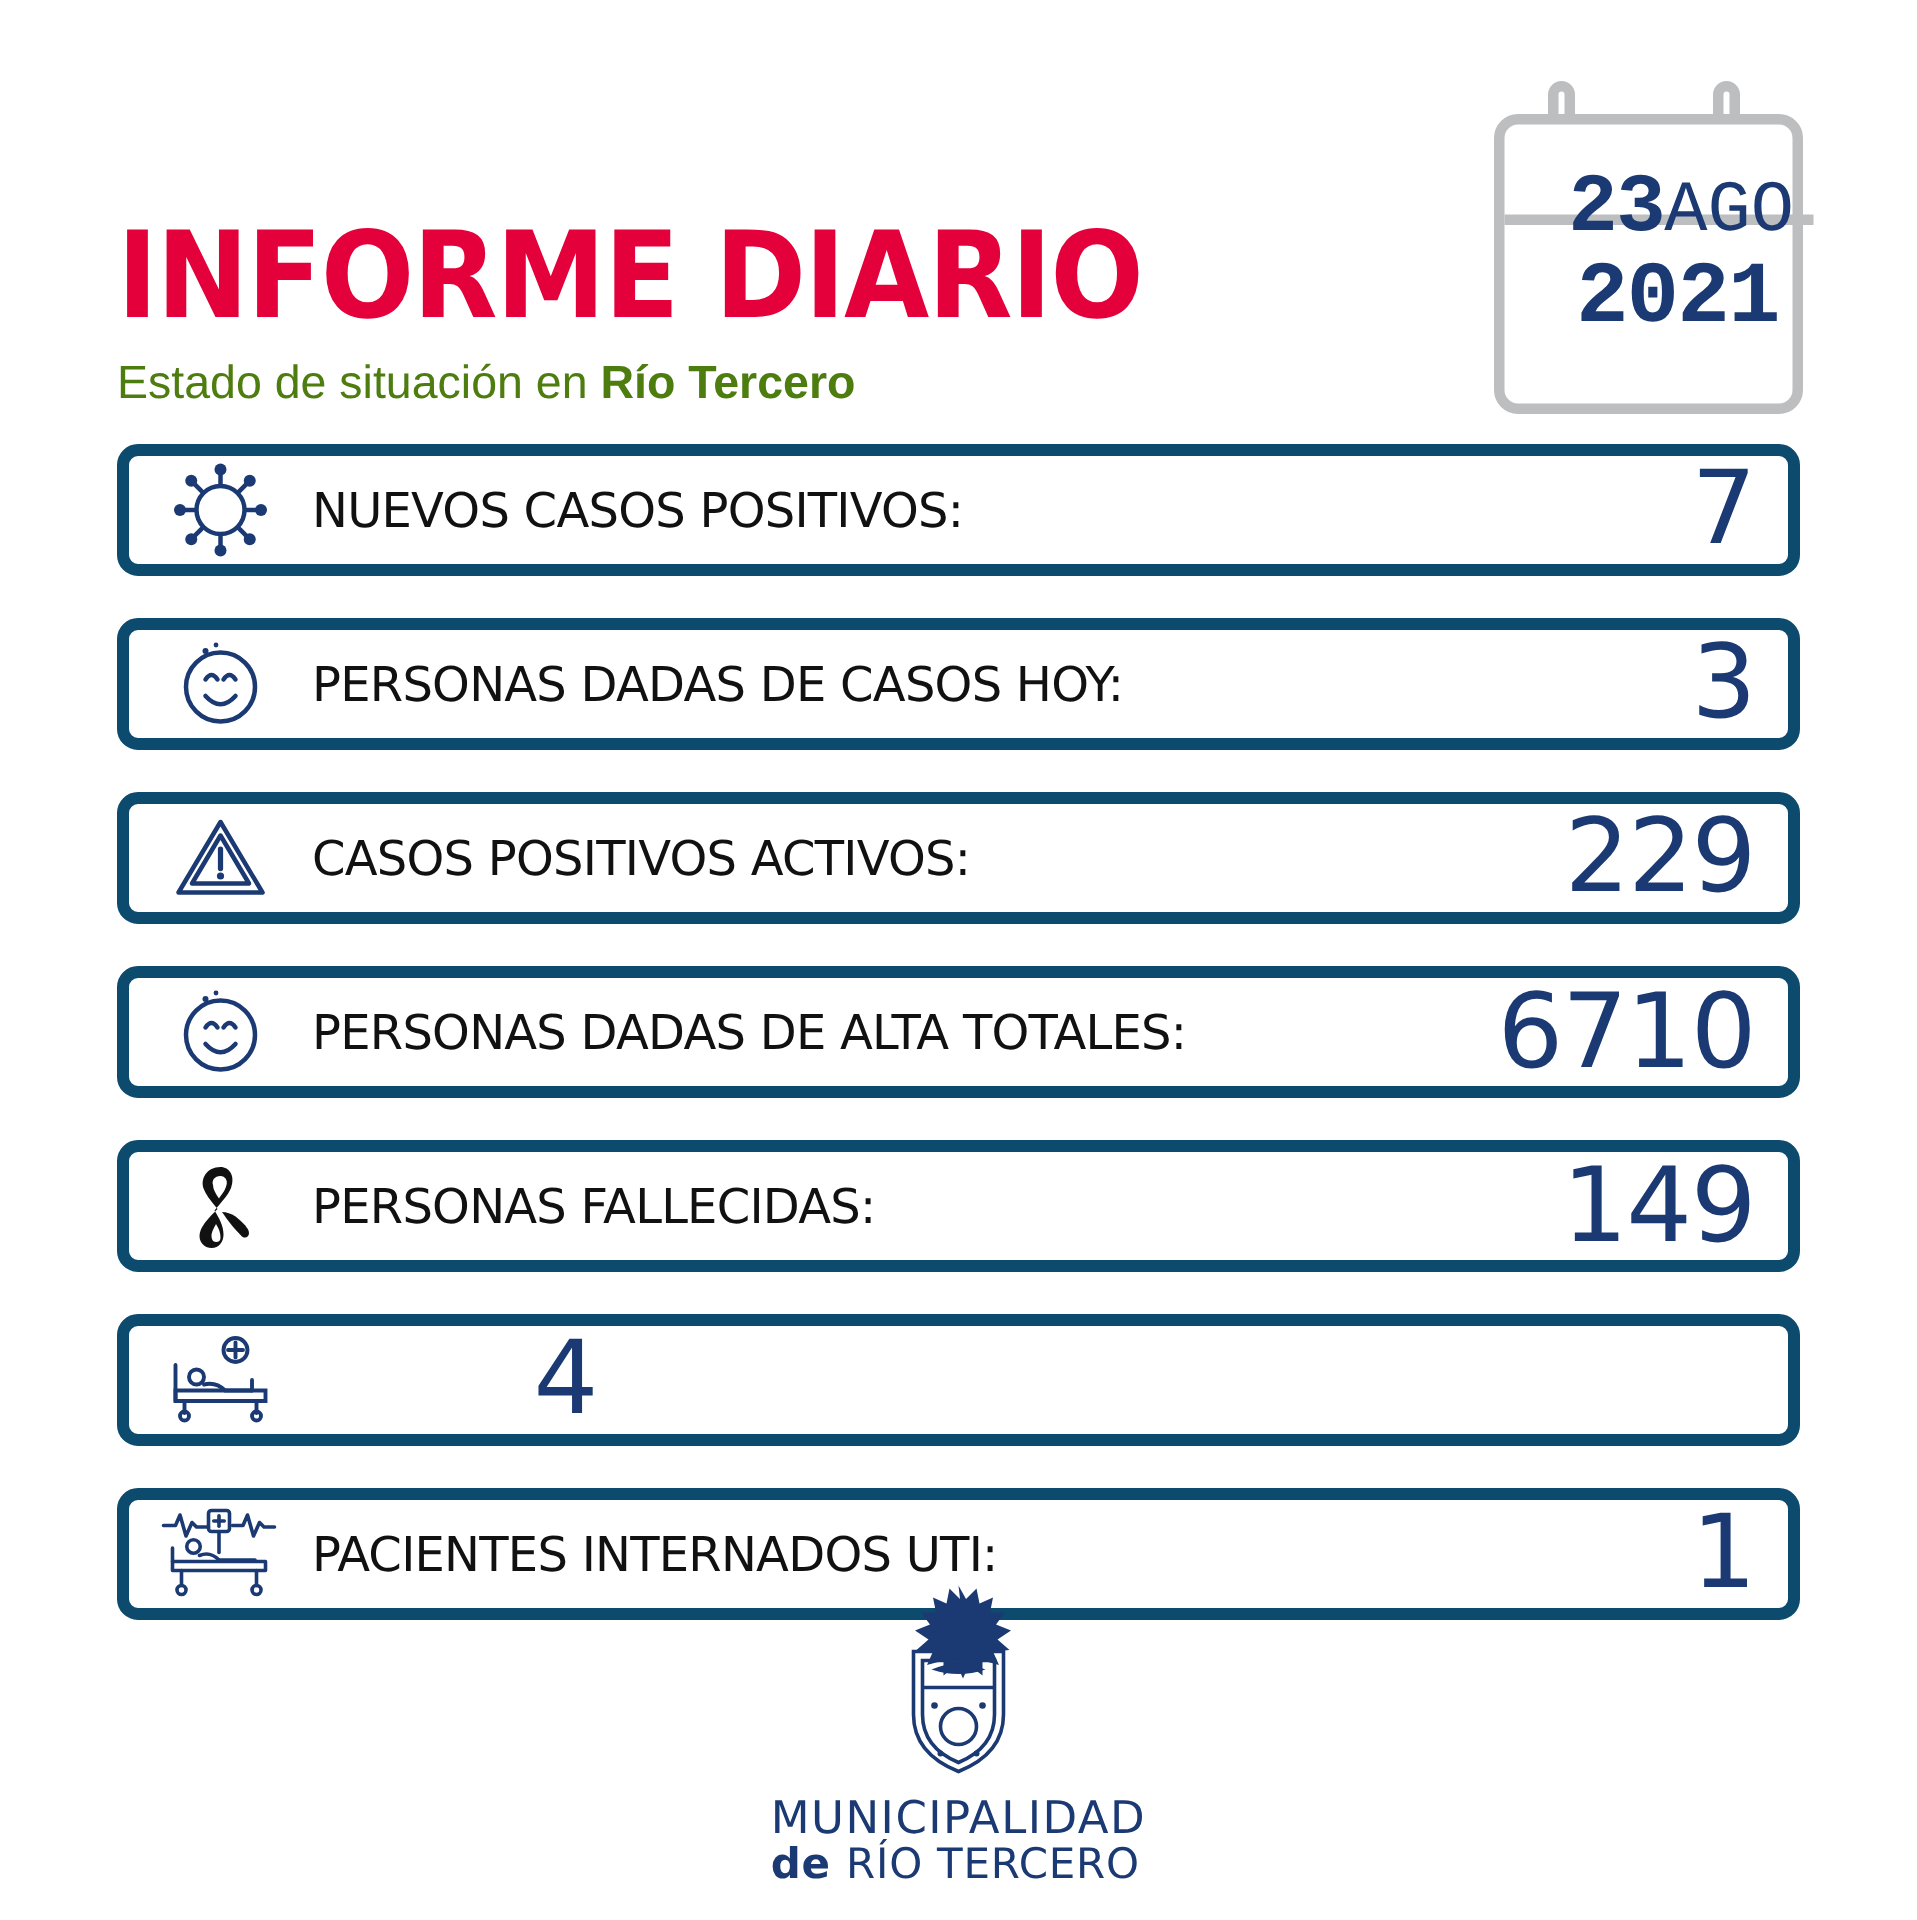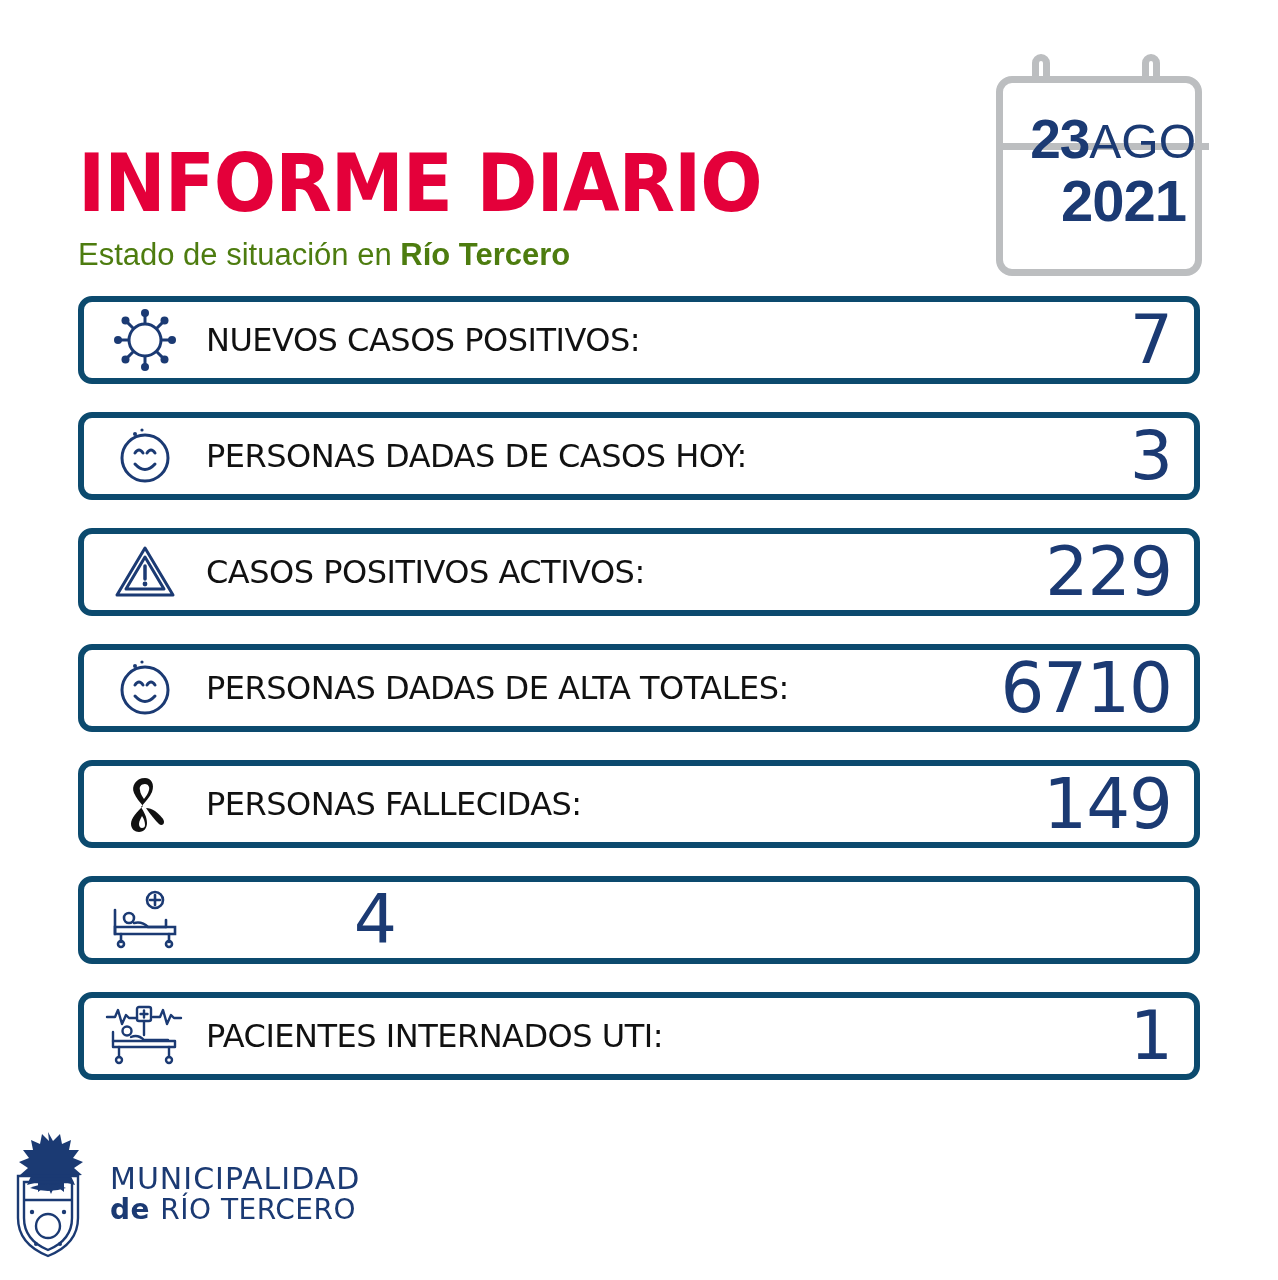--- a/index.html
+++ b/index.html
@@ -103,21 +103,21 @@
   .cal-ring.left { left: 36px; }
   .cal-ring.right { left: 146px; }
 
   .cal-text {
     position: absolute;
     left: 0;
     top: 56px;
     width: 206px;
     text-align: right;
     color: #1b3a73;
-    font-family: Liberation Sans, sans-serif;
+    font-family: Liberation Mono, monospace;
     font-weight: bold;
   }
   .cal-day-row {
     font-size: 55px;
     line-height: 58px;
     letter-spacing: -1px;
     padding-right: 6px;
     white-space: nowrap;
   }
   .cal-day {
@@ -140,21 +140,21 @@
     position: absolute;
     left: 78px;
     top: 296px;
     width: 1122px;
   }
 
   .row {
     position: relative;
     height: 88px;
     margin-bottom: 28px;
-    border: 6px solid #0c4a6e;
+    border: 8px solid #0c4a6e;
     border-radius: 14px;
     box-sizing: border-box;
     display: flex;
     align-items: center;
     background: #ffffff;
   }
 
   .row-icon {
     width: 122px;
     min-width: 122px;
@@ -191,20 +191,21 @@
   
   .footer {
     position: absolute;
     left: 0;
     bottom: 22px;
     width: 1278px;
     display: flex;
     align-items: center;
     justify-content: flex-start;
     gap: 14px;
+    flex-direction: column;
   }
   .crest {
     width: 96px;
     height: 128px;
     position: relative;
   }
   .muni-text {
     color: #1b3a73;
     font-family: "DejaVu Sans", sans-serif;
     line-height: 1.06;

